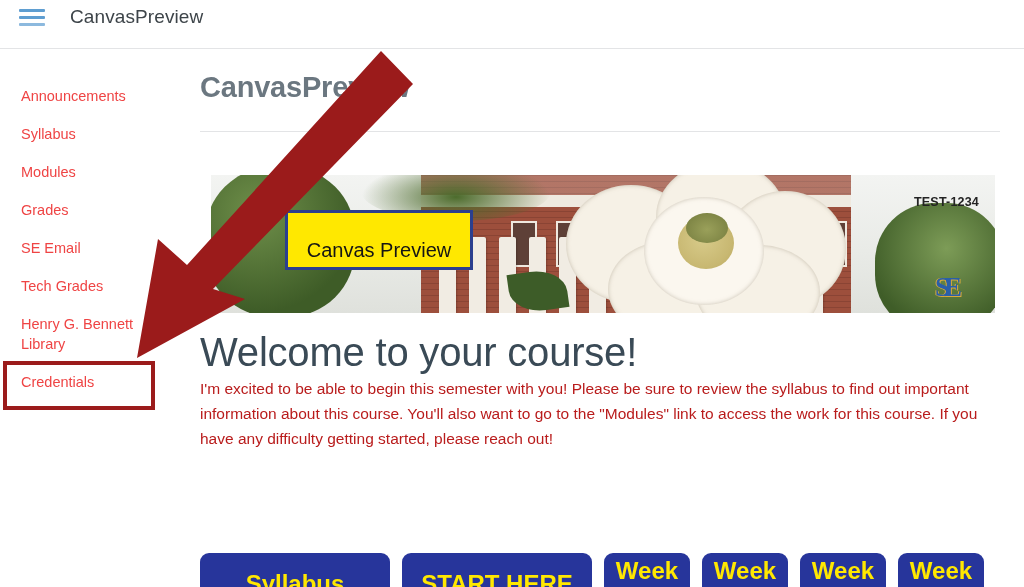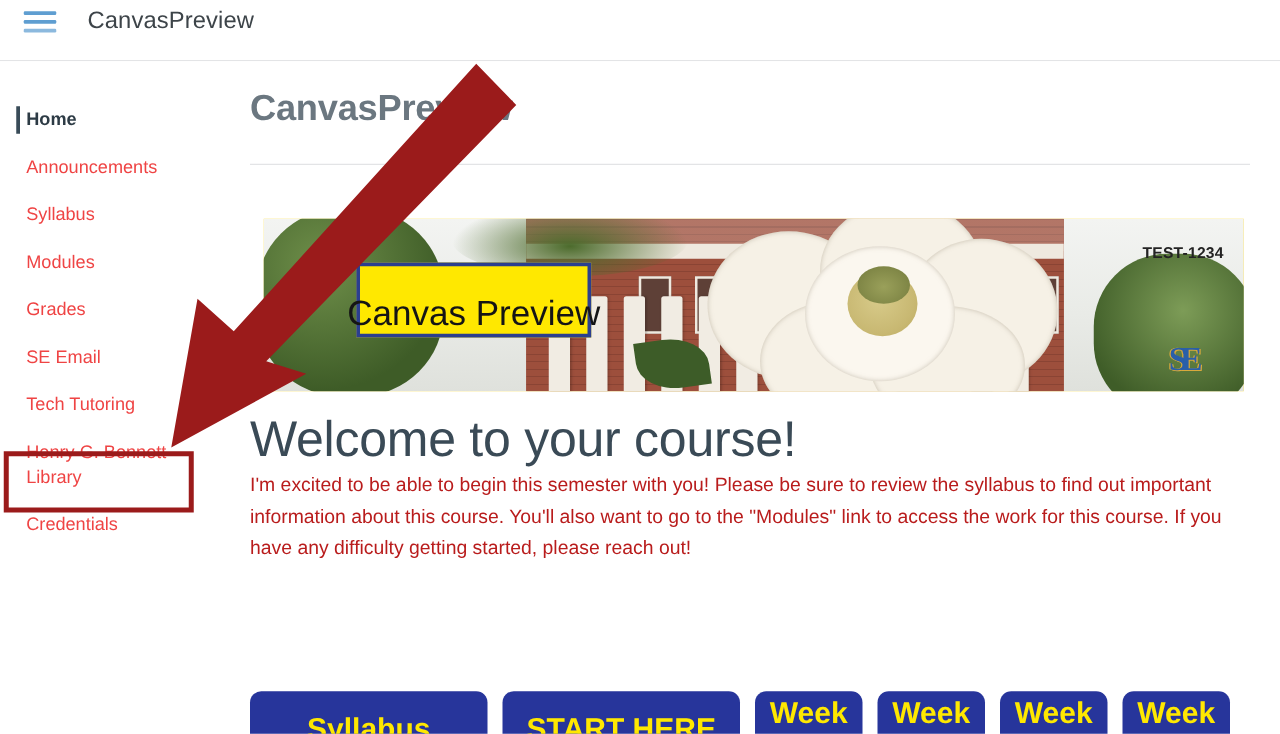--- a/index.html
+++ b/index.html
@@ -46,21 +46,21 @@
   .main{position:absolute;left:176px;top:49px;width:848px;height:538px;background:#fff;}
   .page-title{
     position:absolute;left:24px;top:22px;font-size:29px;font-weight:bold;
     color:#6b7780;letter-spacing:-.2px;white-space:nowrap;
   }
   .title-rule{position:absolute;left:24px;top:82px;width:800px;height:1px;background:#e3e4e6;}
 
   
   .banner{
     position:absolute;left:35px;top:126px;width:784px;height:138px;overflow:hidden;
-    background:#fde047;
+    background:#f0abfc;
   }
   .banner .sky{position:absolute;inset:0;background:linear-gradient(180deg,#f3f4f2 0%,#e9ebe7 55%,#dfe1dc 100%);}
   .banner .brick{
     position:absolute;left:210px;top:0;width:430px;height:138px;
     background:
       linear-gradient(180deg,rgba(255,255,255,.22) 0 26px,rgba(0,0,0,0) 26px),
       repeating-linear-gradient(0deg,#9d4f3c 0 5px,#8a4434 5px 6px),
       #9d4f3c;
   }
   .banner .cornice{position:absolute;left:210px;top:20px;width:430px;height:12px;background:#efe9df;}
@@ -107,21 +107,21 @@
     position:absolute;right:22px;bottom:8px;width:38px;height:34px;
     font-size:27px;font-weight:bold;font-family:"Liberation Serif","DejaVu Serif",serif;
     color:#2a5fa8;text-shadow:1px 1px 0 #d9a93c,-1px 0 0 #d9a93c;line-height:32px;
     letter-spacing:-6px;
   }
   .banner-label{
     position:absolute;left:74px;top:35px;width:188px;height:60px;
     background:#ffe800;border:3px solid #2b3f8f;box-sizing:border-box;
     display:flex;align-items:center;justify-content:center;z-index:4;
   }
-  .banner-label span{font-size:28px;color:#151515;white-space:nowrap;margin-top:21px;}
+  .banner-label span{font-size:20px;color:#151515;white-space:nowrap;margin-top:21px;}
 
   
   .welcome-h{
     position:absolute;left:24px;top:281px;font-size:40px;color:#3a4a56;letter-spacing:-.2px;
   }
   .welcome-p{
     position:absolute;left:24px;top:327px;width:800px;font-size:15.5px;line-height:25px;
     color:#b91c1c;
   }
   .quick-h{
@@ -151,27 +151,26 @@
       <i></i>
       <i></i>
       <i></i>
     </div>
     <div class="topbar-title">CanvasPreview</div>
   </div>
   <div class="topbar-rule"></div>
 
   <div class="sidebar">
     <div class="nav">
-      <a class="nav-item active">Home</a>
       <a class="nav-item">Announcements</a>
       <a class="nav-item">Syllabus</a>
       <a class="nav-item">Modules</a>
       <a class="nav-item">Grades</a>
       <a class="nav-item">SE Email</a>
-      <a class="nav-item">Tech Tutoring</a>
+      <a class="nav-item">Tech Grades</a>
       <a class="nav-item">Henry G. Bennett Library</a>
       <a class="nav-item">Credentials</a>
     </div>
   </div>
 
   <div class="main">
 
     <div class="page-title">CanvasPreview</div>
     <div class="title-rule"></div>
 

